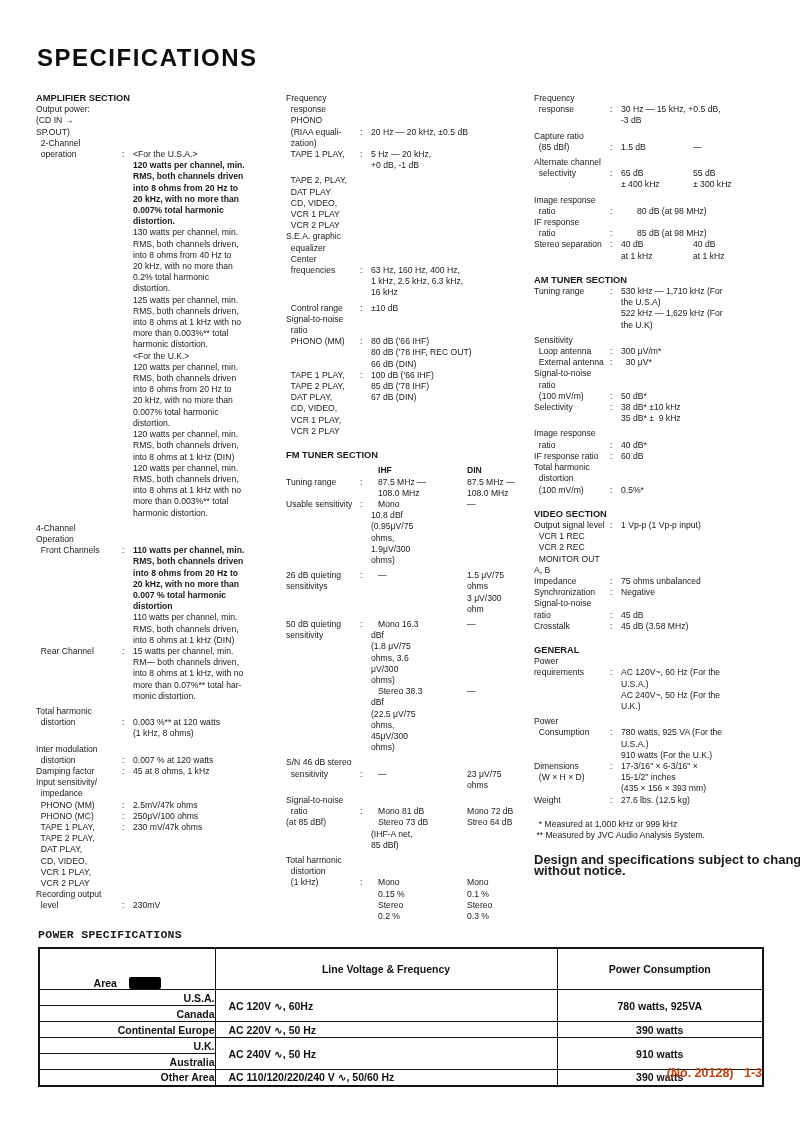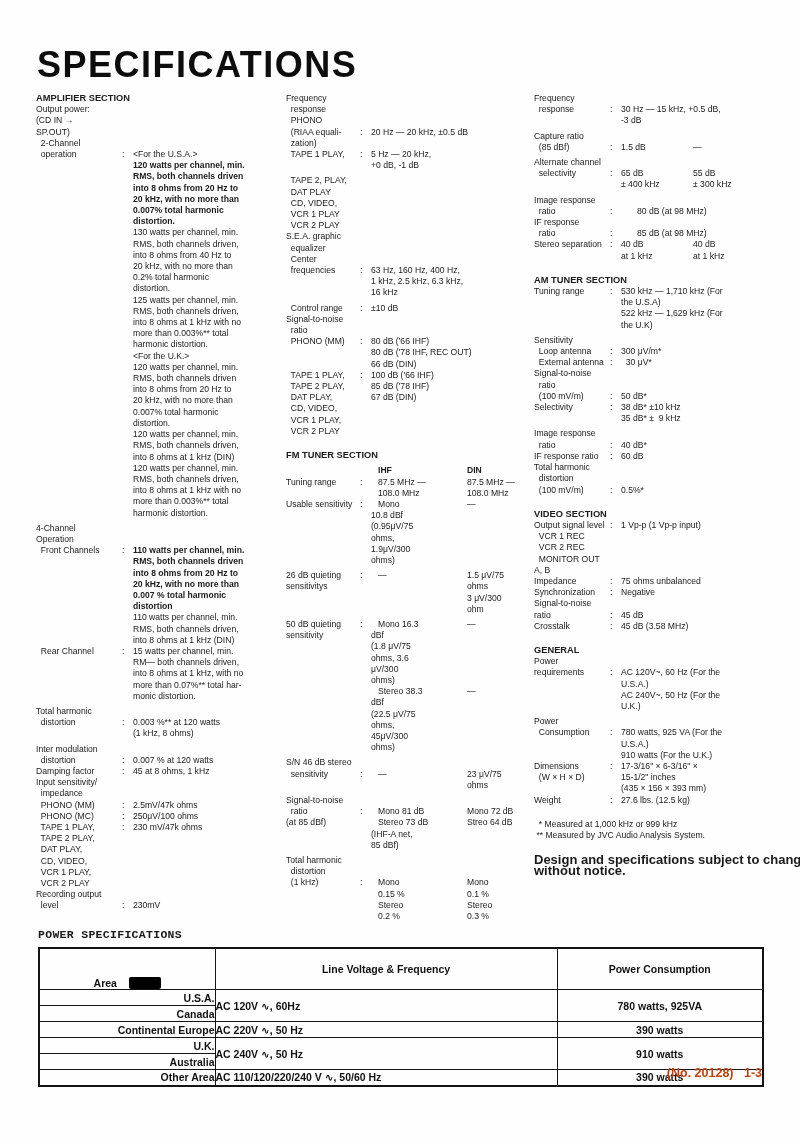--- a/index.html
+++ b/index.html
@@ -3,21 +3,21 @@
 <meta charset="utf-8">
 <style>
   * { margin:0; padding:0; box-sizing:border-box; }
   body { background:#e8e8e8; font-family:"Liberation Sans","DejaVu Sans",sans-serif; }
   .page {
     position:relative; width:800px; height:1145px; background:#fefefe;
     color:#1a1a1a; margin:0 auto; overflow:hidden;
   }
   .title {
     position:absolute; left:37px; top:44px;
-    font-size:36px; font-weight:bold; letter-spacing:1.5px; color:#0d0d0d;
+    font-size:24px; font-weight:bold; letter-spacing:1.5px; color:#0d0d0d;
   }
   .col { position:absolute; top:93px; font-size:8.6px; line-height:11.2px; }
   #col1 { left:36px;  width:250px; }
   #col2 { left:286px; width:248px; }
   #col3 { left:534px; width:260px; }
   .line { display:flex; align-items:flex-start; }
   .line.g1 { margin-top:4px; }
   .line.g2 { margin-top:13px; }
   .sec-h { font-weight:bold; font-size:9.3px; }
   .lab { flex:none; white-space:pre; }
@@ -35,21 +35,21 @@
   .full { white-space:pre; }
   .bi { font-weight:bold; font-size:13px; }
 
   .power { position:absolute; left:38px; top:928px; width:724px; }
   .power-title { font-size:11.5px; font-weight:bold; margin-bottom:6px; letter-spacing:0.3px;font-family:Liberation Mono, monospace; }
   table { border-collapse:collapse; width:724px; border:2px solid #141414; table-layout:fixed; }
   th, td { border:1px solid #141414; font-size:10.5px; font-weight:bold; color:#111; }
   thead th { height:22px; text-align:center; }
   tbody td { height:16px; }
   td.area { text-align:right; padding-left:20px; }
-  td.volt { text-align:left; padding-left:0; }
+  td.volt { text-align:left; padding-left:13px; }
   td.pow  { text-align:center; }
   .th-area { display:flex; align-items:center; justify-content:center; gap:12px;margin-top:28px; }
   .redact { display:inline-block; width:32px; height:12px; background:#000; border-radius:2px; }
 
   .footer { position:absolute; right:38px; top:1066px; font-size:12.5px; font-weight:bold; white-space:pre; color:#c2410c; }
 </style>
 </head>
 <body>
 
 <div class="page">

